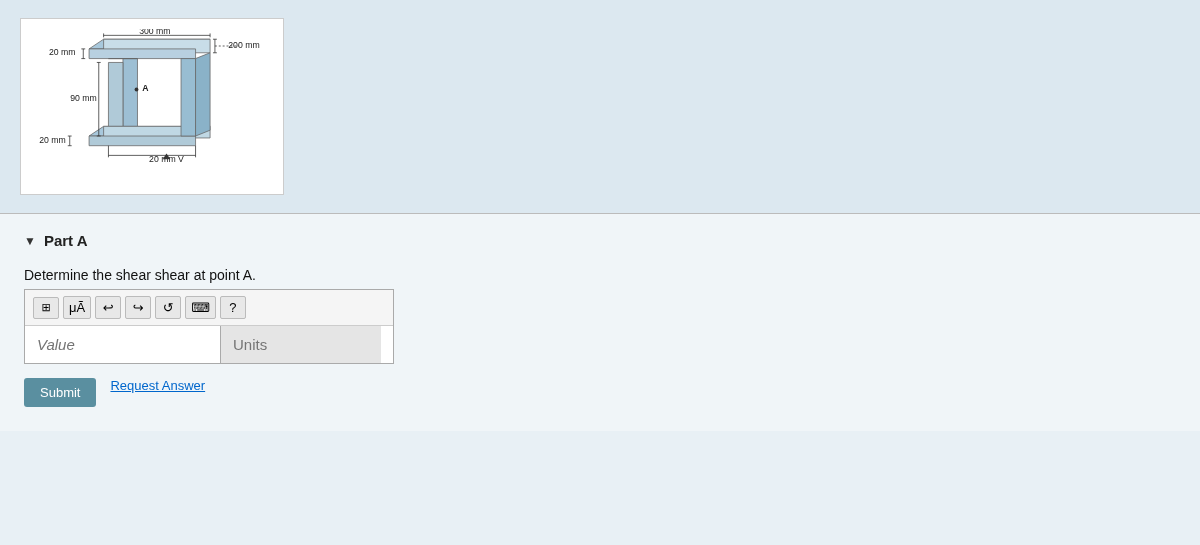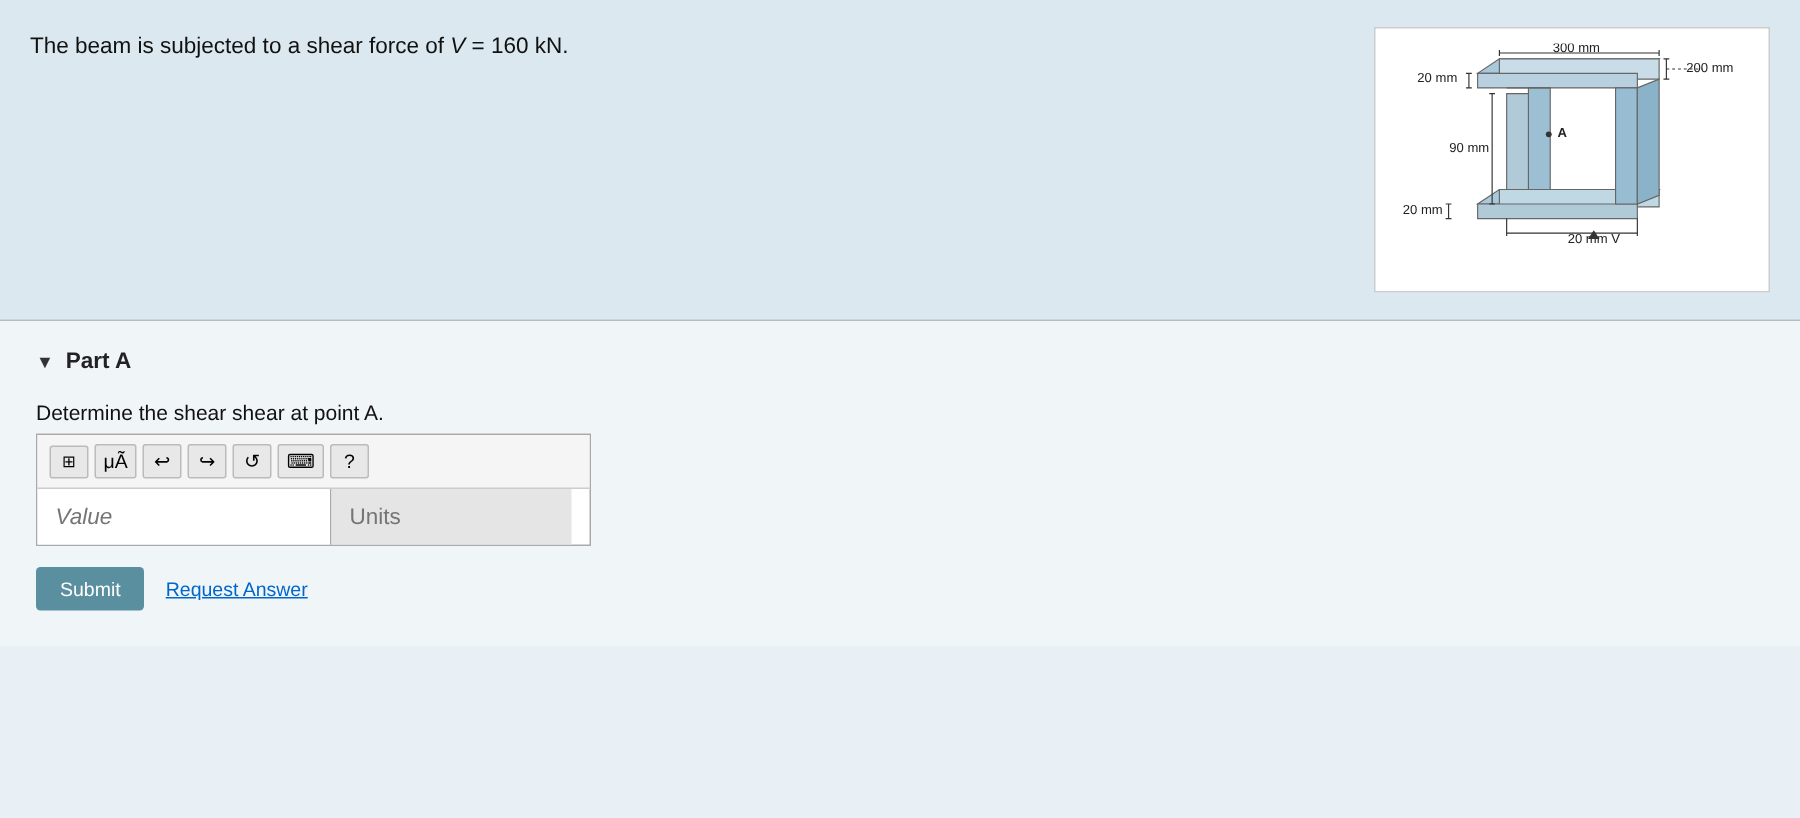--- a/index.html
+++ b/index.html
@@ -149,21 +149,21 @@
       outline: none;
       padding: 10px 12px;
       font-size: 15px;
       color: #777;
       width: 160px;
       background: #e5e5e5;
     }
 
     .button-row {
       display: flex;
-      align-items: center;
+      align-items: flex-start;
       gap: 14px;
       margin-top: 14px;
     }
 
     .submit-btn {
       background: #5a8fa0;
       color: #fff;
       border: none;
       padding: 7px 16px;
       font-size: 13px;
@@ -183,25 +183,20 @@
     
     .dim-label {
       font-size: 9px;
       fill: #222;
     }
   </style>
 </head>
 <body>
 
 <div class="top-section">
-  <div class="problem-text">
-    <span>
-      The beam is subjected to a shear force of <i>V</i> = 160 kN.
-    </span>
-  </div>
 
   <div class="diagram-area">
     <svg class="beam-svg" viewBox="0 0 250 155" xmlns="http://www.w3.org/2000/svg">
 
       <polygon points="60,18 170,18 185,8 75,8" fill="#a8c8dc" stroke="#666" stroke-width="0.8"></polygon>
 
       <polygon points="75,8 185,8 185,22 75,22" fill="#c8dde8" stroke="#666" stroke-width="0.8"></polygon>
 
       <polygon points="60,18 170,18 170,28 60,28" fill="#b8d0e0" stroke="#666" stroke-width="0.8"></polygon>
 

